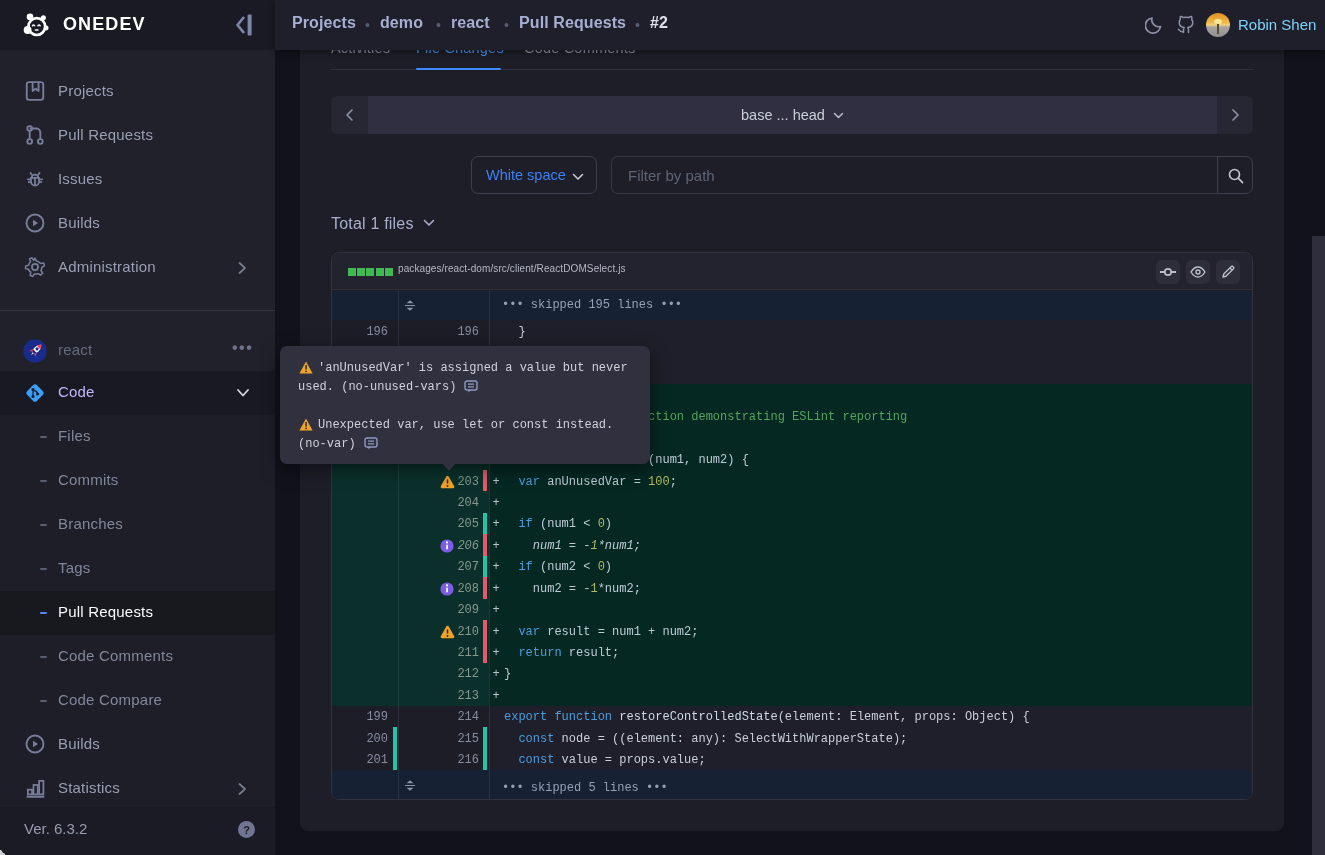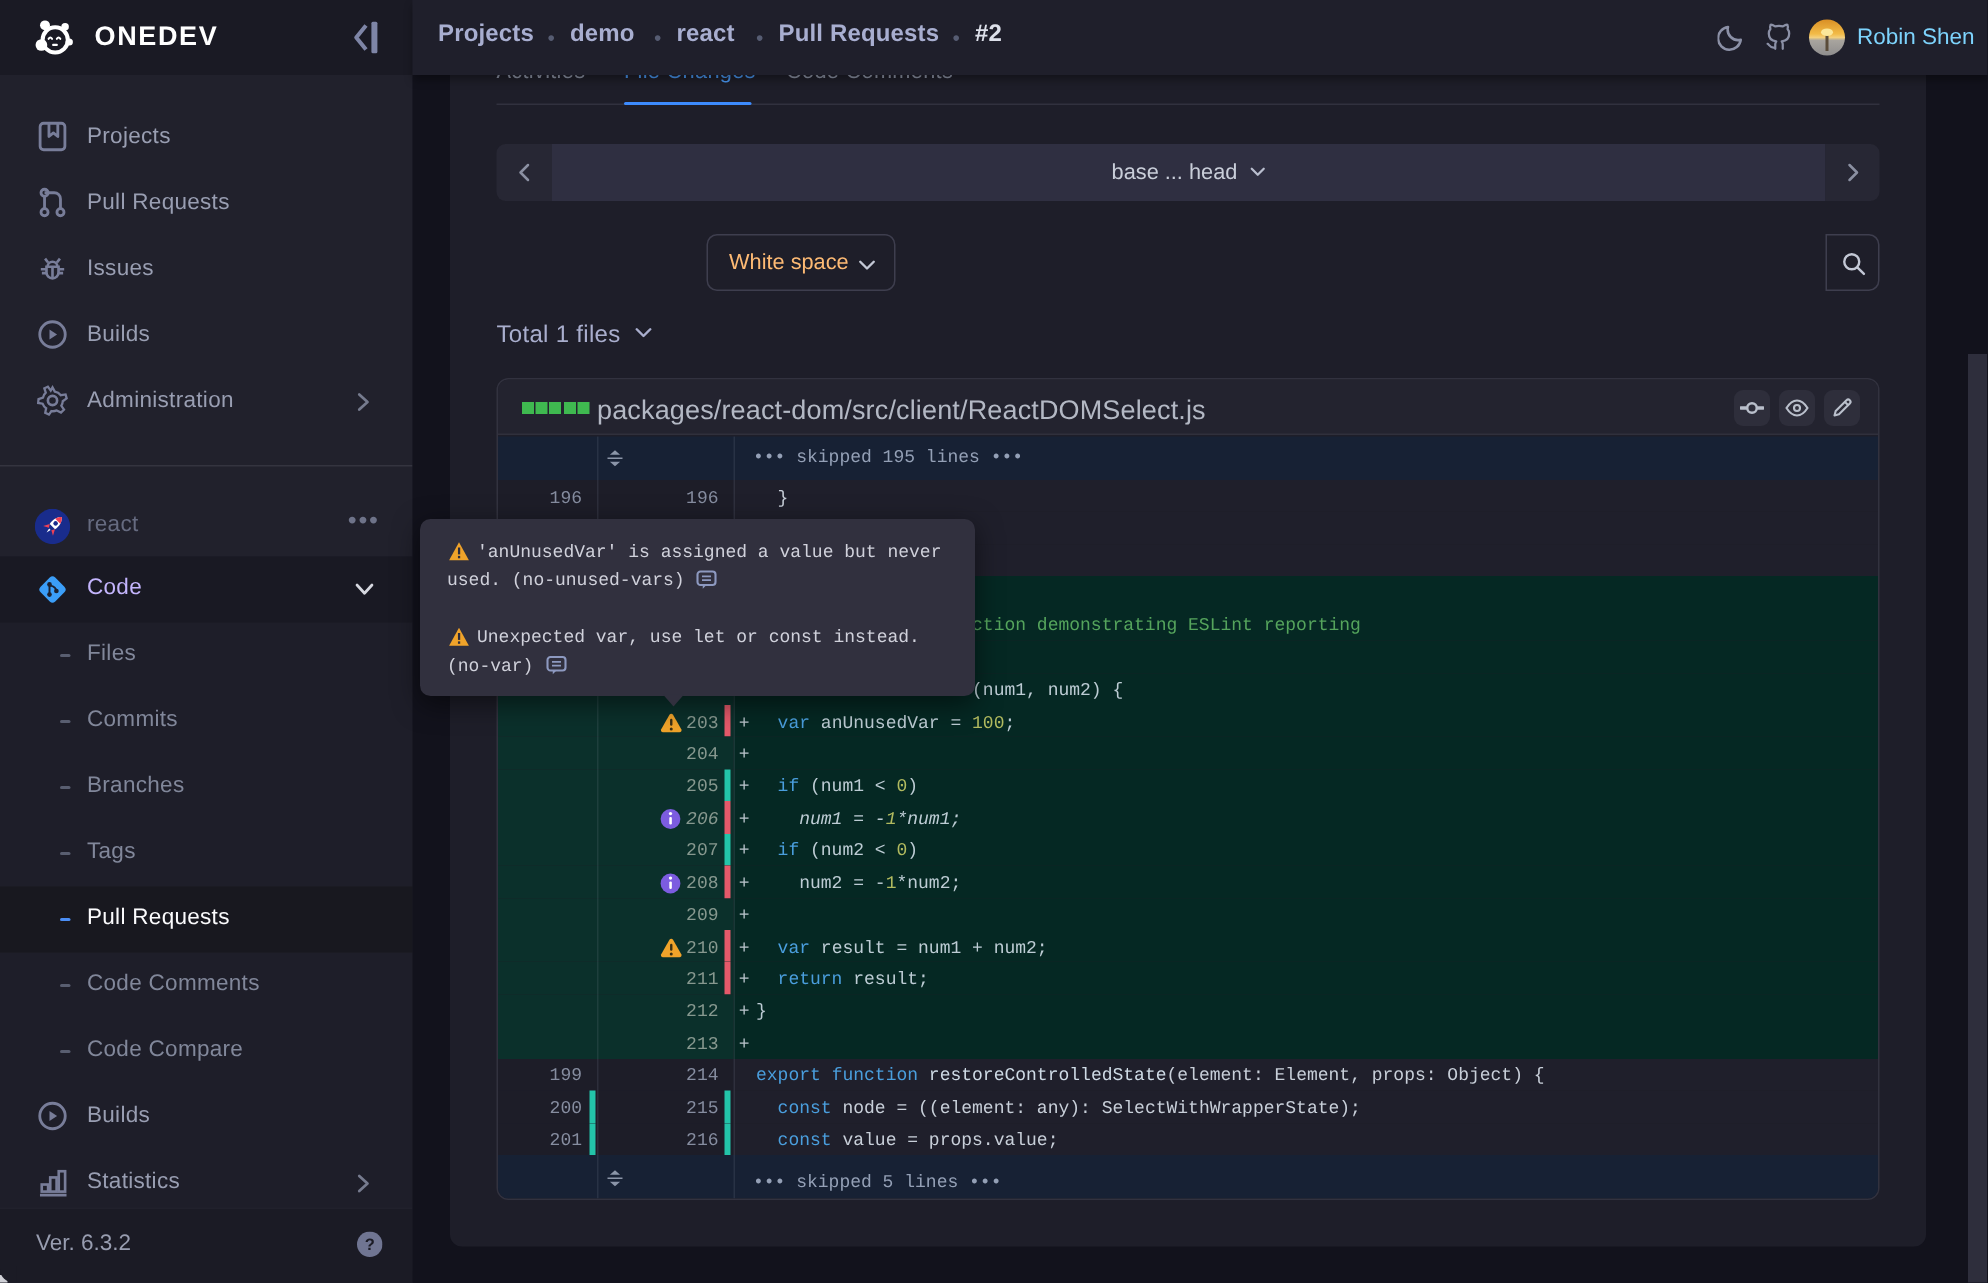--- a/index.html
+++ b/index.html
@@ -54,32 +54,32 @@
   #revleft { position:absolute; left:0; top:0; width:37px; height:38px; background:#272734; border-radius:6px 0 0 6px; }
   #revmid { position:absolute; left:37px; top:0; width:849px; height:38px; background:#2f2f41; }
   #revright { position:absolute; left:886px; top:0; width:36px; height:38px; background:#272734; border-radius:0 6px 6px 0; }
   #revtext { position:absolute; left:0; top:10.5px; width:849px; text-align:center; color:#c9ced9; font-size:14.5px; }
 
   
   #ctrl { position:absolute; left:31px; top:106px; width:922px; height:38px; }
   #ugroup { position:absolute; left:0; top:0; width:126px; height:38px; border:1px solid #3e3e4e; border-radius:7px; }
   #uni { position:absolute; left:0; top:0; width:72px; height:36px; background:#2e2d3e; border-right:1px solid #3e3e4e; border-radius:6px 0 0 6px; color:#e2e5ec; font-size:14.5px; text-align:center; line-height:36px; }
   #spl { position:absolute; left:72px; top:0; width:52px; height:36px; color:#9fa5b5; font-size:14.5px; text-align:center; line-height:36px; }
-  #wspace { position:absolute; left:140px; top:0; width:126px; height:38px; border:1px solid #3e3e4e; border-radius:7px; color:#fdba74; font-size:14.5px; }
+  #wspace { position:absolute; left:140px; top:0; width:126px; height:38px; border:1px solid #3e3e4e; border-radius:7px; color:#3b82f6; font-size:14.5px; }
   #filter { position:absolute; left:280px; top:0; width:606px; height:38px; border:1px solid #353544; border-radius:7px 0 0 7px; border-right:none; }
   #filter .ph { position:absolute; left:16px; top:10px; font-size:15px; color:#5d6374; }
   #searchbtn { position:absolute; left:886px; top:0; width:36px; height:38px; border:1px solid #3e3e4e; border-radius:0 7px 7px 0; }
 
   #totalrow { position:absolute; left:31px; top:165px; color:#a9aecd; font-size:16px; letter-spacing:.2px; }
 
   
   #panel { position:absolute; left:31px; top:202px; width:922px; height:548px; border:1px solid #32323f; border-radius:8px; overflow:hidden; }
   #phead { position:absolute; left:0; top:0; width:920px; height:37px; background:#23232f; border-bottom:1px solid #30303c; }
   .sq { position:absolute; top:15px; width:8px; height:8px; background:#3fb950; }
-  #fpath { position:absolute; left:66px; top:10px; font-size:18px; color:#b3b8c4; letter-spacing:.1px; }
+  #fpath { position:absolute; left:66px; top:10px; font-size:10px; color:#b3b8c4; letter-spacing:.1px; }
   .hbtn { position:absolute; top:7px; width:24px; height:24px; background:#2e2e3b; border-radius:6px; }
 
   
   #tbl { position:absolute; left:0; top:38px; width:920px; height:508px; font-family:"Liberation Mono", monospace; font-size:12px; }
   .trow { position:absolute; left:0; width:920px; height:21.43px; line-height:21.43px; }
   .skiprow { position:absolute; left:0; width:920px; background:#172134; color:#94a0b6; }
   .ctxg { background:#1d1d28; }
   .ctxc { background:#1f1f2b; }
   .addg { background:#0b302b; }
   .addc { background:#052823; }
@@ -319,20 +319,23 @@
         </div>
     </div>
 
     <div id="ctrl">
       <div id="wspace">
           <span style="position:absolute;left:14px;top:10px;">White space</span>
         <svg style="position:absolute;left:100px;top:16px;" width="12" height="8" viewBox="0 0 12 8">
             <path d="M1.5 1.5 L6 6 L10.5 1.5" fill="none" stroke="#c3c8d5" stroke-width="1.6" stroke-linecap="round" stroke-linejoin="round"></path>
           </svg>
       </div>
+      <div id="filter">
+          <span class="ph">Filter by path</span>
+        </div>
       <div id="searchbtn">
         <svg style="position:absolute;left:9px;top:10px;" width="18" height="18" viewBox="0 0 18 18">
             <circle cx="7.5" cy="7.5" r="5" fill="none" stroke="#c3c8d5" stroke-width="1.6"></circle>
             <path d="M11.4 11.4 L15.6 15.6" stroke="#c3c8d5" stroke-width="1.6" stroke-linecap="round"></path>
           </svg>
       </div>
     </div>
 
     <div id="totalrow">Total 1 files&nbsp;&nbsp;<svg style="display:inline-block;vertical-align:2px;" width="12" height="8" viewBox="0 0 12 8">
           <path d="M1.5 1.5 L6 6 L10.5 1.5" fill="none" stroke="#a9aecd" stroke-width="1.6" stroke-linecap="round" stroke-linejoin="round"></path>

